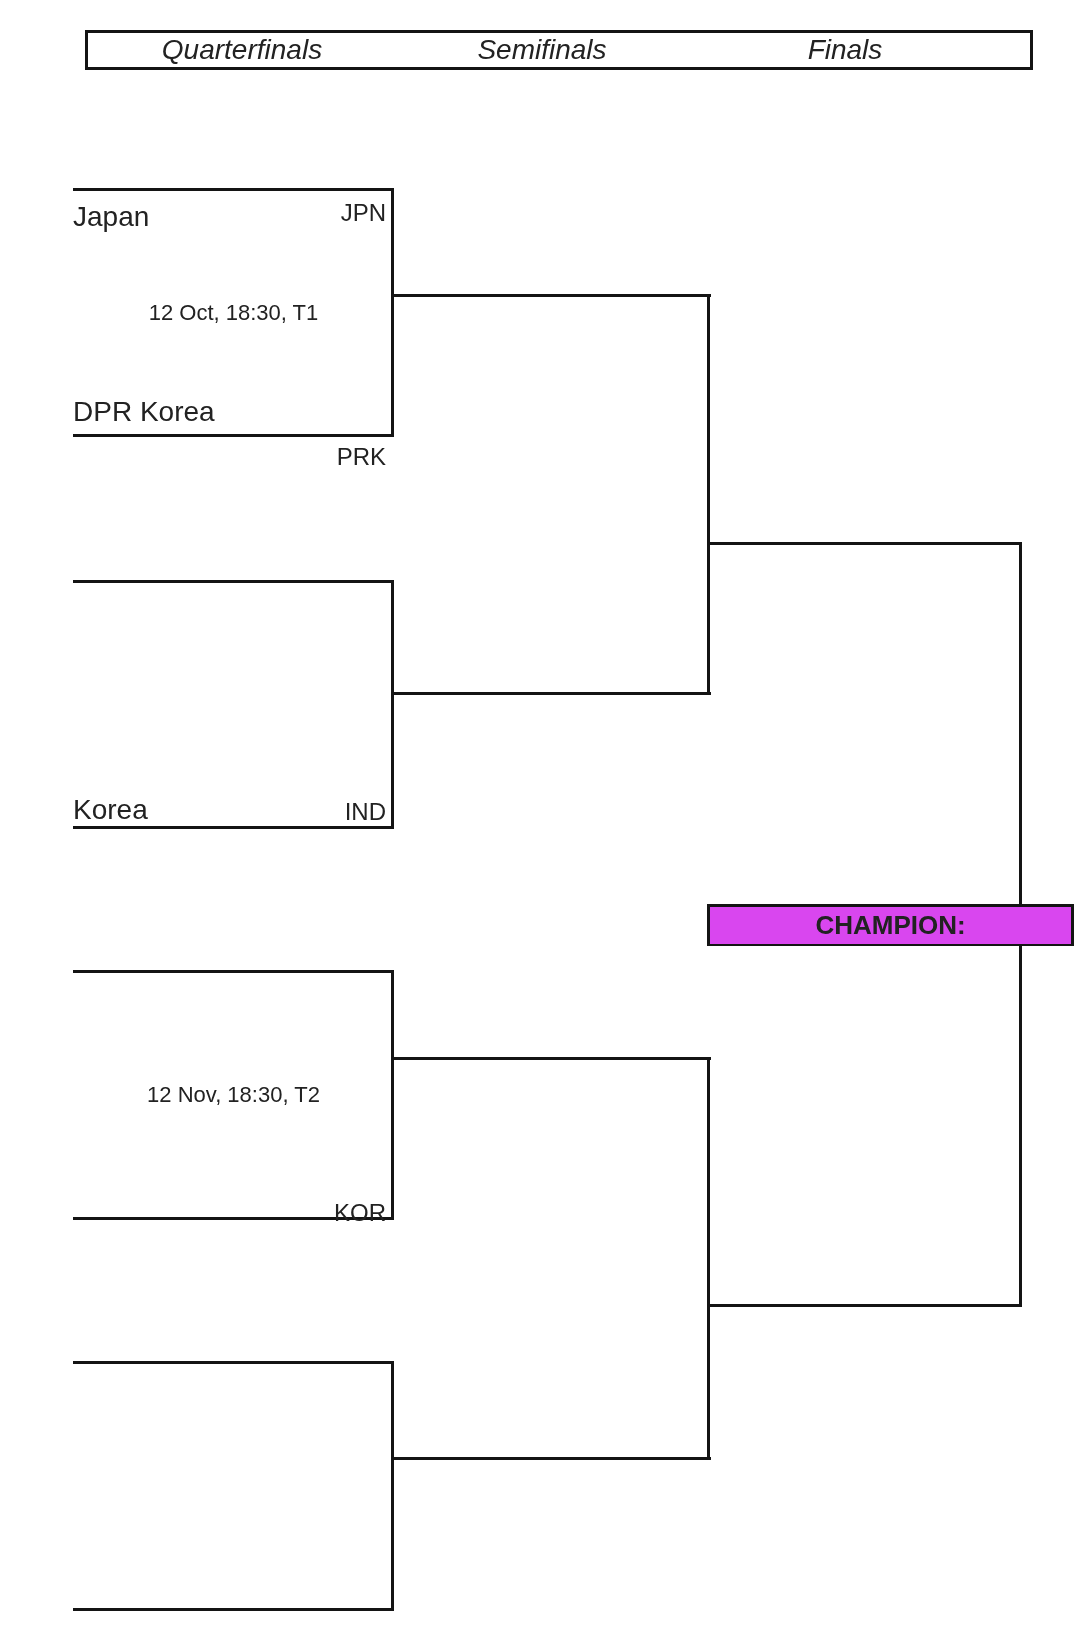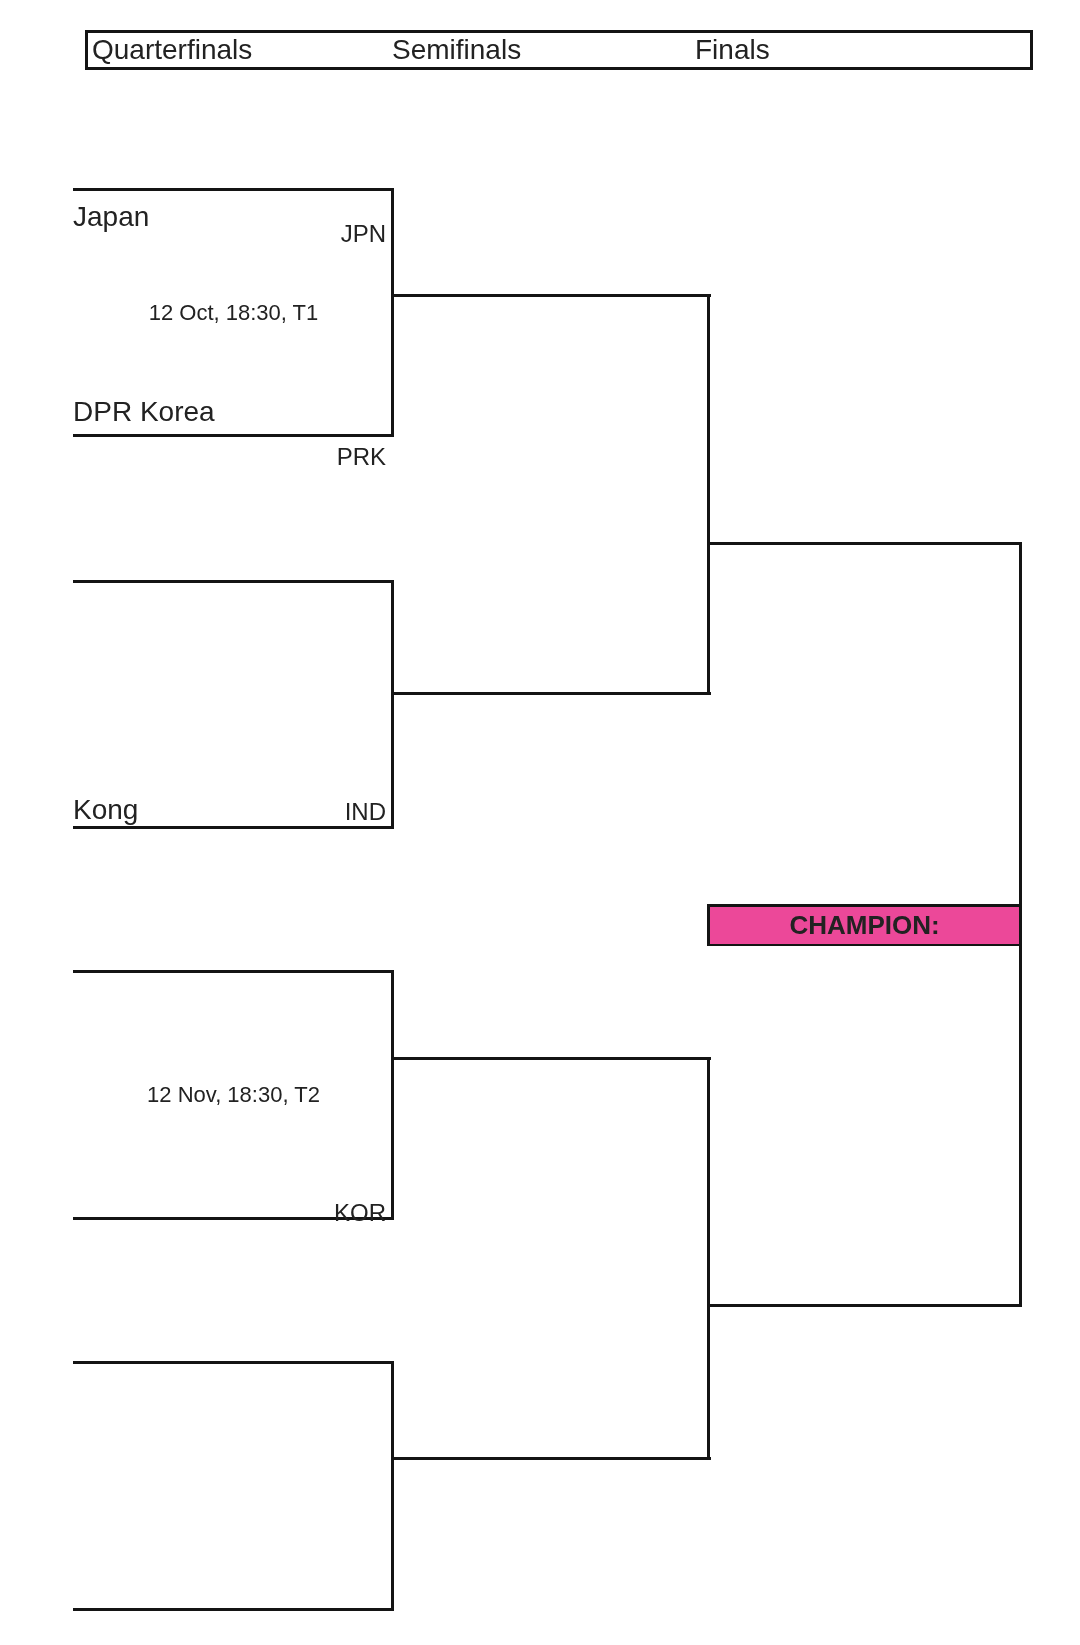--- a/index.html
+++ b/index.html
@@ -11,21 +11,21 @@
   .hline { position:absolute; height:3px; background:#141414; }
   .vline { position:absolute; width:3px; background:#141414; }
 
   
   .header-box {
     position:absolute; left:85px; top:30px; width:948px; height:40px;
     border:3px solid #141414; box-sizing:border-box; background:#ffffff;
   }
   .header-label {
     position:absolute; top:30px; height:56px; line-height:40px;
-    font-size:28px; white-space:nowrap;
+    font-size:28px; text-align:center; white-space:nowrap;font-style:italic;
   }
   #hl-qf { left:92px;  width:300px; }
   #hl-sf { left:392px; width:300px; }
   #hl-f  { left:695px; width:300px; }
 
   
   #l-qf1-top    { left:73px;  top:188px;  width:321px; }
   #l-qf1-bot    { left:73px;  top:434px;  width:321px; }
   #l-qf2-top    { left:73px;  top:580px;  width:321px; }
   #l-qf2-bot    { left:73px;  top:826px;  width:321px; }
@@ -52,21 +52,21 @@
   
   .slot { position:absolute; left:73px; width:321px; height:44px; }
   .slot .name {
     position:absolute; left:0; width:260px; text-align:left;
     font-size:28px; line-height:44px; white-space:nowrap;
   }
   .slot .code {
     position:absolute; right:8px; font-size:24px; line-height:44px;
   }
   #slot-qf1-top { top:195px; }
-  #slot-qf1-top .code { transform:translateY(-4px);margin-top:21px; }
+  #slot-qf1-top .code { transform:translateY(-4px); }
   #slot-qf1-bot { top:390px; }
   #slot-qf1-bot .code { transform:translateY(4px);margin-top:41px; }
   #slot-qf2-bot { top:788px; }
   #slot-qf2-bot .code { transform:translateY(2px);text-align:right; }
   #slot-qf3-top { top:978px; }
   #slot-qf3-top .code { transform:translateY(-3px); }
   #slot-qf3-bot { top:1189px; }
   #slot-qf3-bot .code { transform:translateY(2px);text-align:center; }
   #slot-qf4-bot { top:1571px; }
   #slot-qf4-bot .code { transform:translateY(0px); }
@@ -74,24 +74,24 @@
   
   .match-info {
     position:absolute; left:73px; width:321px; text-align:center;
     font-size:22px; line-height:34px; white-space:nowrap;
   }
   #info-qf1 { top:296px; }
   #info-qf3 { top:1078px; }
 
   
   .champion-box {
-    position:absolute; left:707px; top:904px; width:315px; height:42px;
+    position:absolute; left:707px; top:904px; width:367px; height:42px;
     border:3px solid #141414; border-bottom-width:2px; box-sizing:border-box;
     display:flex; align-items:center; justify-content:center;
-    font-size:26px; font-weight:bold; background:#ec4899; white-space:nowrap;
+    font-size:26px; font-weight:bold; background:#d946ef; white-space:nowrap;
   }
 </style>
 </head>
 <body>
 
 <div class="stage">
 
   <div class="header-box"></div>
   <div class="header-label" id="hl-qf">Quarterfinals</div>
   <div class="header-label" id="hl-sf">Semifinals</div>
@@ -128,21 +128,21 @@
     <span class="name">Japan</span>
     <span class="code">JPN</span>
   </div>
   <div class="match-info" id="info-qf1">12 Oct, 18:30, T1</div>
   <div class="slot" id="slot-qf1-bot">
     <span class="name">DPR Korea</span>
     <span class="code">PRK</span>
   </div>
 
   <div class="slot" id="slot-qf2-bot">
-    <span class="name">Kong</span>
+    <span class="name">Korea</span>
     <span class="code">IND</span>
   </div>
 
   <div class="match-info" id="info-qf3">12 Nov, 18:30, T2</div>
   <div class="slot" id="slot-qf3-bot">
     <span class="code">KOR</span>
   </div>
 
 
   <div class="champion-box">

